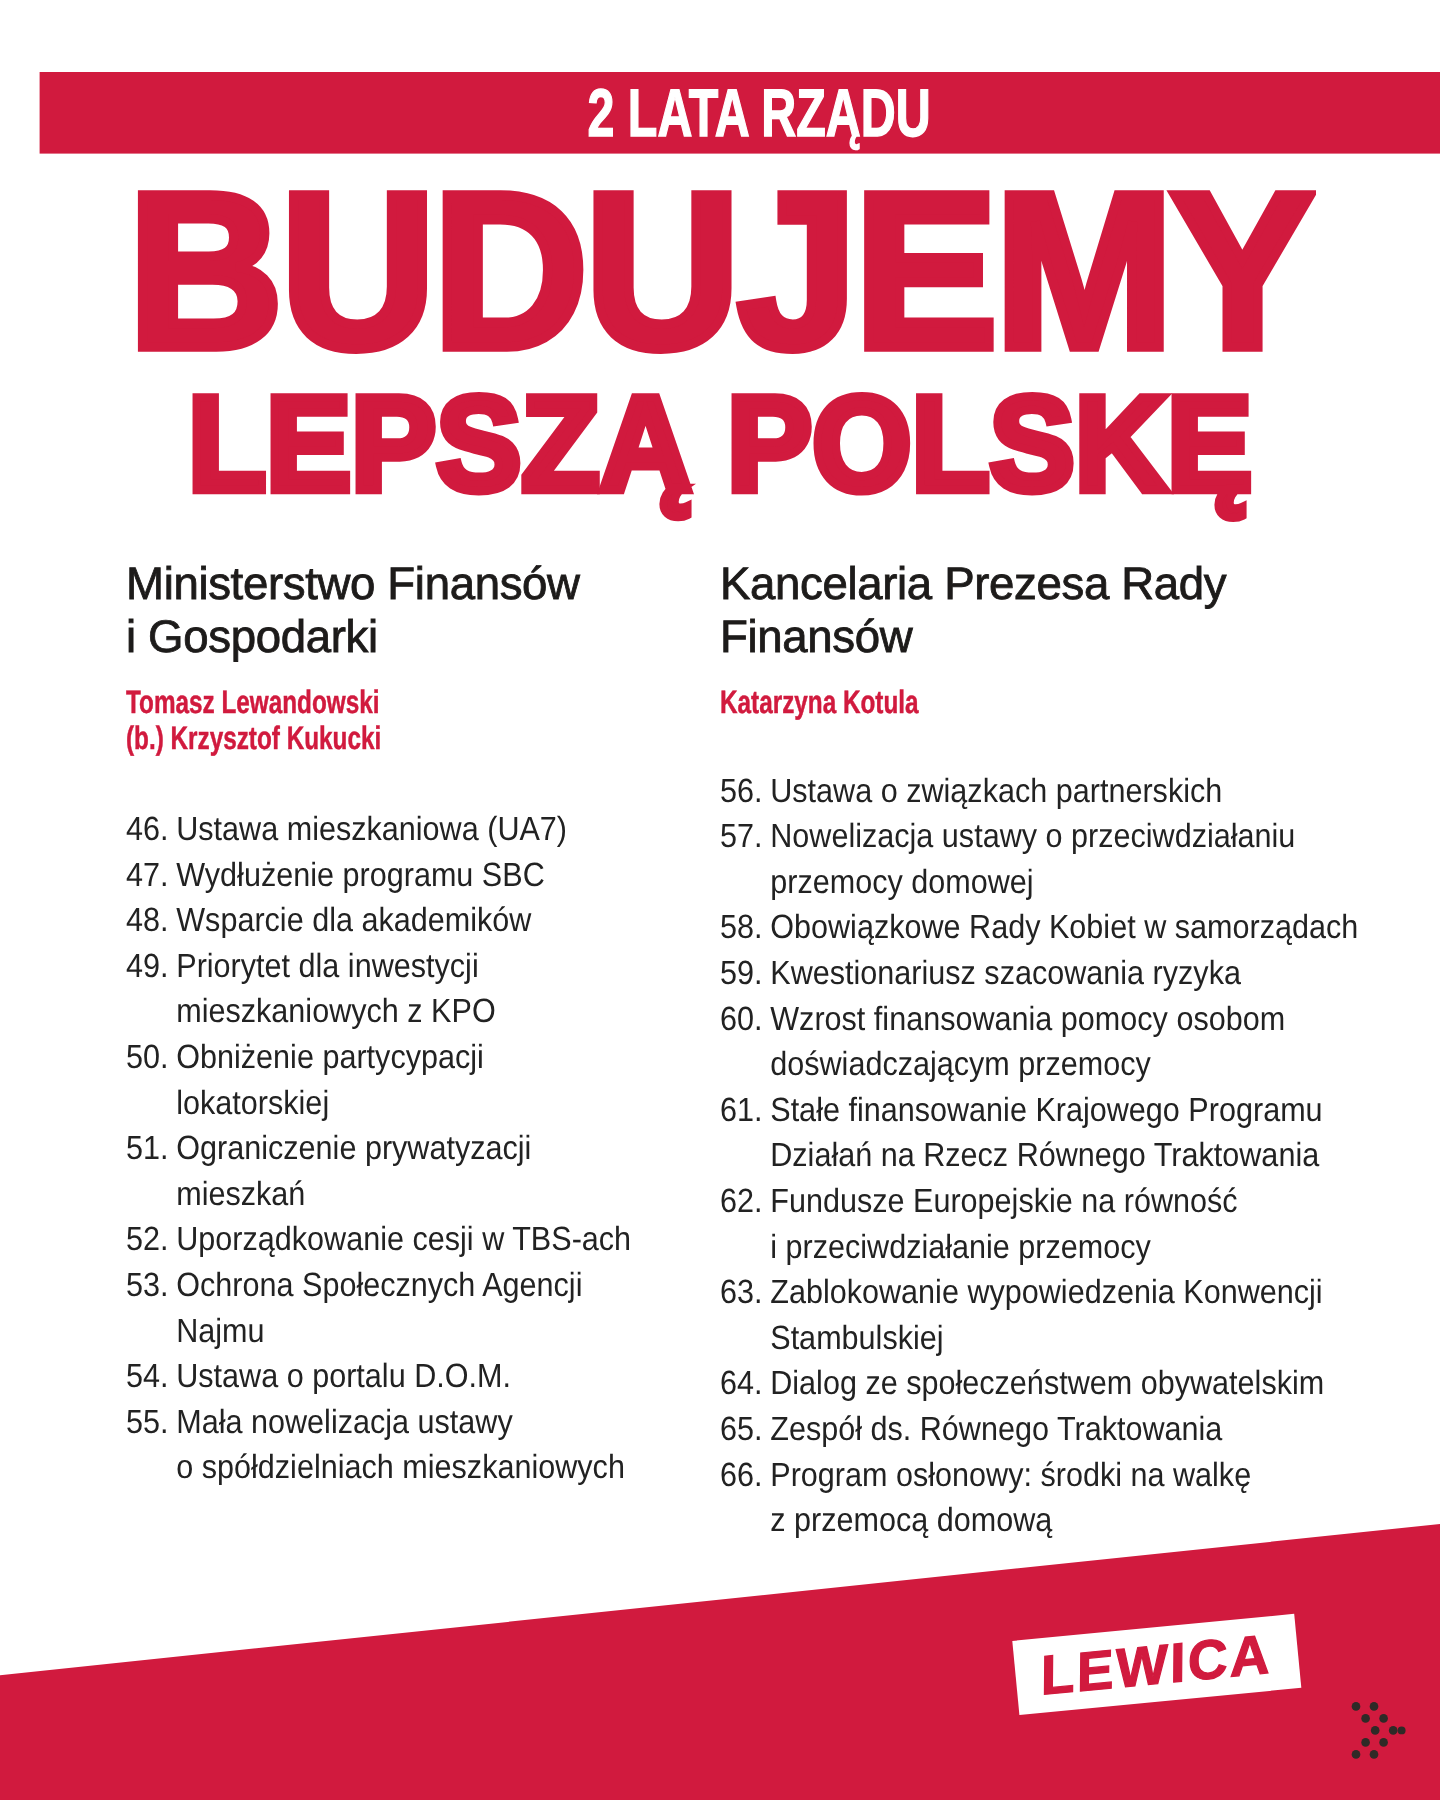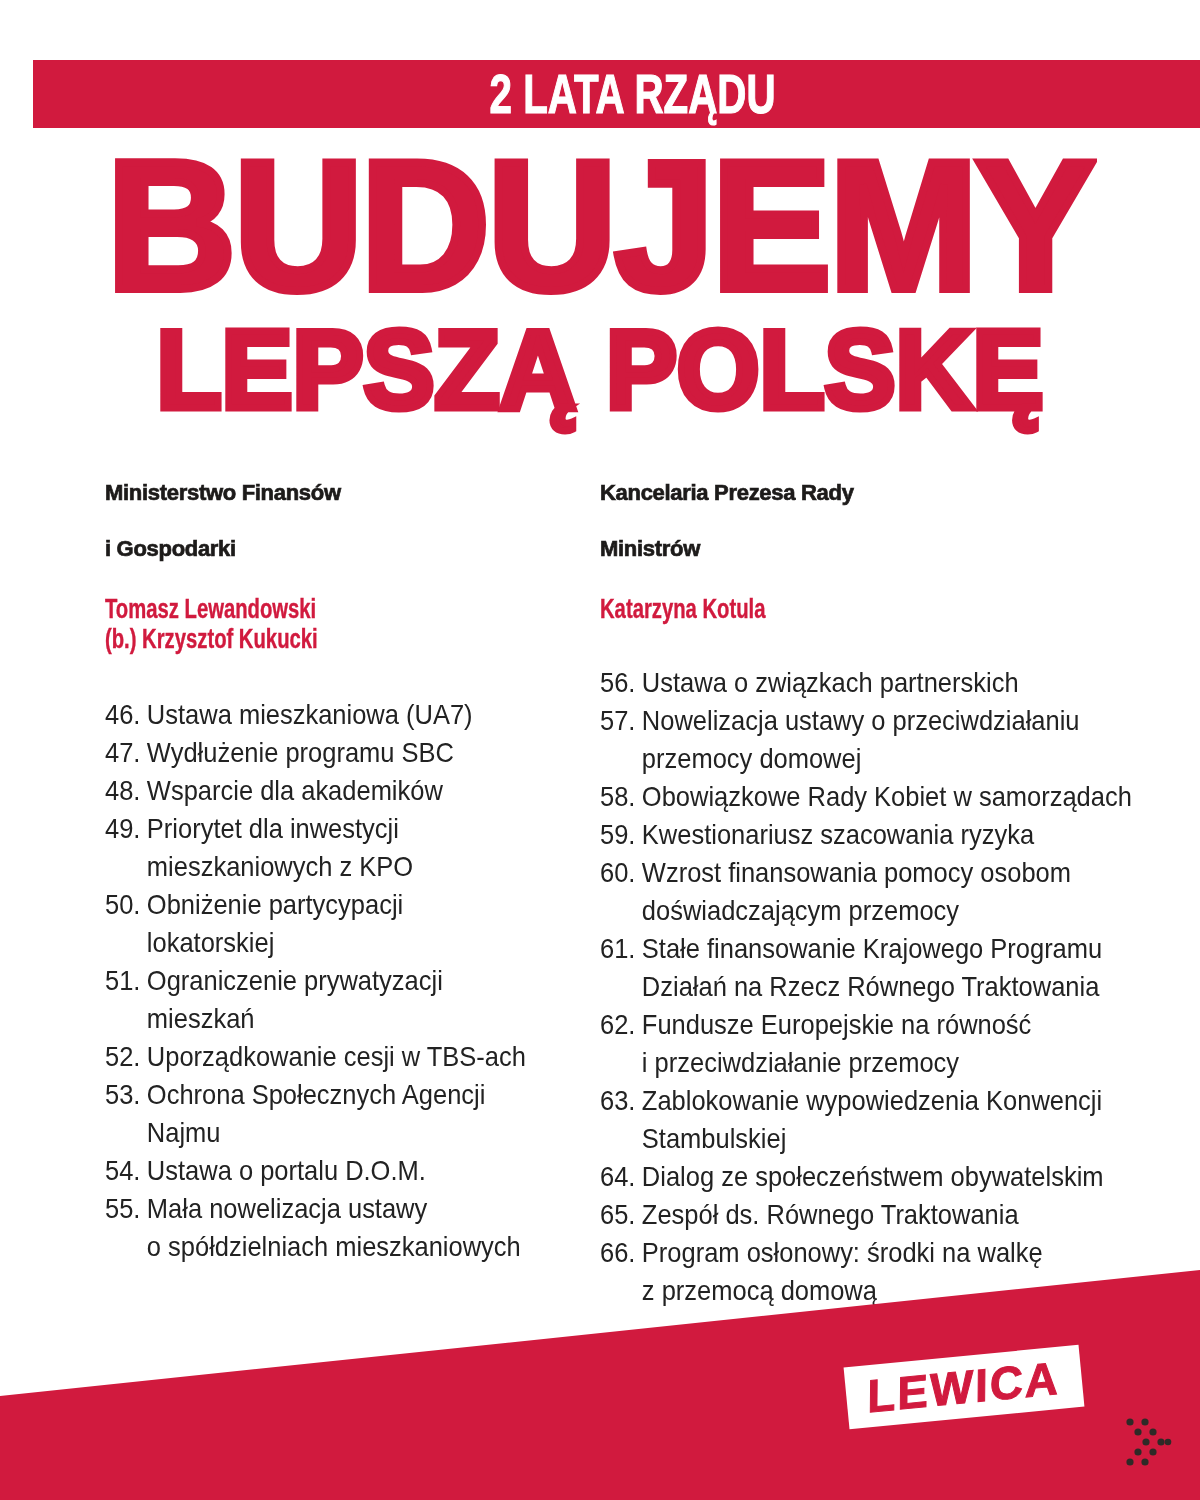--- a/index.html
+++ b/index.html
@@ -54,21 +54,21 @@
 
   
   .columns{
     position:absolute;left:0;top:465px;width:1200px;
     display:flex;padding-left:105px;
   }
   .col-left{width:455px;flex:none;}
   .col-right{flex:1;margin-left:40px;}
   .ministry{
     color:var(--ink);
-    font-size:22px;font-weight:700;line-height:56px;
+    font-size:38px;font-weight:400;line-height:44px;
     letter-spacing:-0.3px;
     -webkit-text-stroke:0.7px var(--ink);
     white-space:pre-line;
   }
   .ministers{
     margin-top:17px;
     color:var(--red);
     font-size:27px;font-weight:700;line-height:30px;
     -webkit-text-stroke:0.4px var(--red);
     white-space:pre-line;
@@ -186,21 +186,21 @@
         <div class="item">
           <span class="num">55.</span>
           <span class="txt">Mała nowelizacja ustawy
 o spółdzielniach mieszkaniowych</span>
         </div>
       </div>
   </div>
 
   <div class="col-right">
     <div class="ministry">Kancelaria Prezesa Rady
-Ministrów</div>
+Finansów</div>
     <div class="ministers">Katarzyna Kotula</div>
     <div class="list">
 
         <div class="item">
           <span class="num">56.</span>
           <span class="txt">Ustawa o związkach partnerskich</span>
         </div>
 
         <div class="item">
           <span class="num">57.</span>

